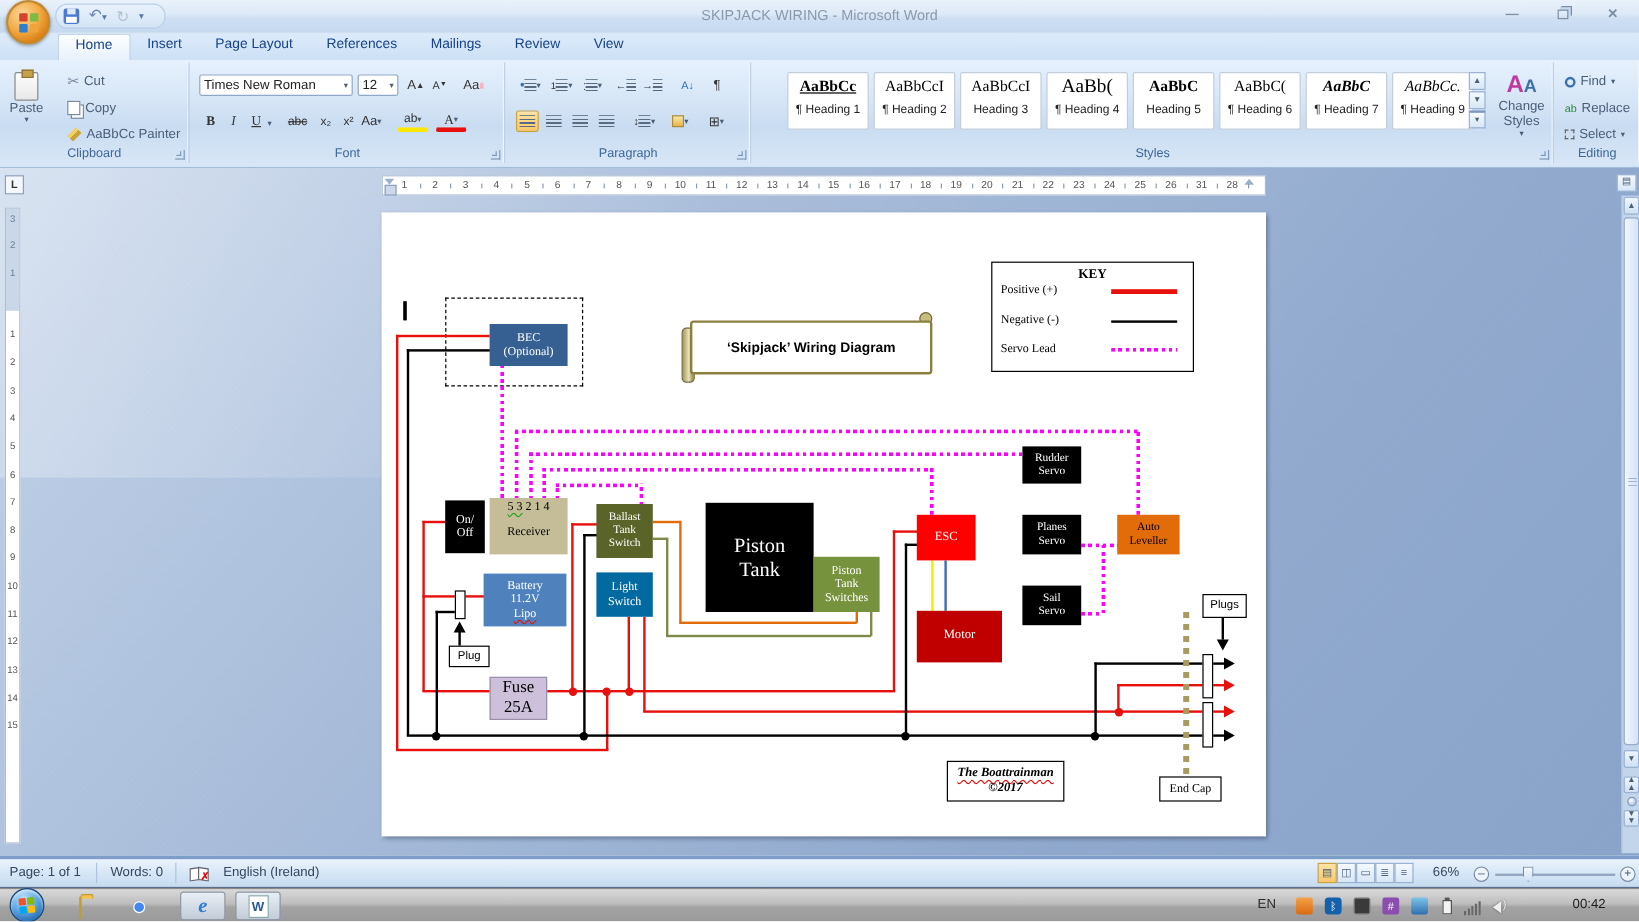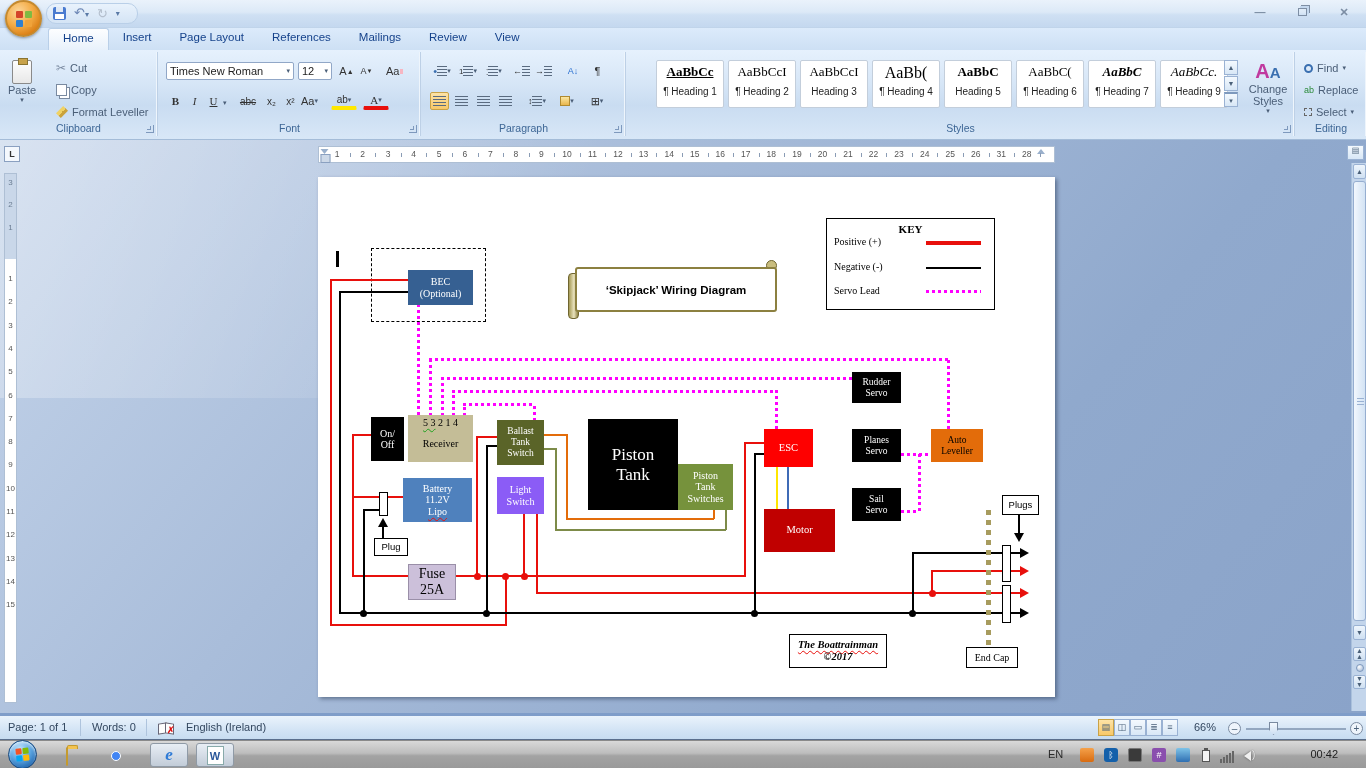--- a/index.html
+++ b/index.html
@@ -155,20 +155,21 @@
   .v-h9 .samp { font-style:italic; }
   .gsbtn { width:14px; height:15px; background:linear-gradient(#f4f9fe,#d8e7f6); border:1px solid #9ab2d3; font-size:7px; text-align:center; line-height:14px; color:#4a6078; }
   .changeA { font-size:20px; font-weight:bold; }
 </style>
 </head>
 <body>
 
 <div id="stage">
 
   <div id="titlebar">
+    <div id="title">SKIPJACK WIRING - Microsoft Word</div>
     <div class="winbtns">
       <span class="wbtn">—</span>
       <span class="wbtn"><span class="restore-glyph"></span></span>
       <span class="wbtn">✕</span>
     </div>
   </div>
   <div id="orb">
     <div class="grid">
       <i style="background:#d4442a"></i>
         <i style="background:#7fba42"></i>
@@ -206,21 +207,21 @@
       <div class="rsmall" style="position:absolute;left:52px;top:6px;">
         <span class="scissors">✂</span>
           <span>Cut</span>
         </div>
       <div class="rsmall" style="position:absolute;left:52px;top:28px;">
         <span class="copyic"></span>
           <span>Copy</span>
         </div>
       <div class="rsmall" style="position:absolute;left:52px;top:50px;">
         <span class="brush"></span>
-          <span>Format Leveller</span>
+          <span>AaBbCc Painter</span>
         </div>
       <div class="glabel">Clipboard</div>
       <span class="launcher"></span>
     </div>
 
     <div class="rgroup" style="left:159px;width:262px;">
       <div class="combo" style="position:absolute;left:7px;top:10px;width:128px;">
         <span>Times New Roman</span>
           <span class="caret">▾</span>
         </div>
@@ -556,21 +557,21 @@
 Tank
 Switch</div>
 
       <div class="dbox" style="left:270px;top:242px;width:90px;height:91px;background:#000;color:#fff;font-size:17px;z-index:3;">Piston
 Tank</div>
 
       <div class="dbox" style="left:360px;top:287px;width:55px;height:46px;background:#76923C;color:#fff;font-size:10px;z-index:3;">Piston
 Tank
 Switches</div>
 
-      <div class="dbox" style="left:179px;top:300px;width:47px;height:37px;background:#8b5cf6;color:#fff;font-size:10px;z-index:3;">Light
+      <div class="dbox" style="left:179px;top:300px;width:47px;height:37px;background:#0369a1;color:#fff;font-size:10px;z-index:3;">Light
 Switch</div>
 
       <div class="dbox" style="left:85px;top:301px;width:69px;height:44px;background:#4F81BD;color:#fff;font-size:10px;flex-direction:column;z-index:3;">
         <span>Battery</span><span>11.2V</span>
         <span class="sp-red">Lipo</span>
       </div>
 
       <div class="dbox" style="left:446px;top:252px;width:49px;height:38px;background:#FE0000;color:#fff;font-size:10.5px;z-index:3;">ESC</div>
       <div class="dbox" style="left:446px;top:332px;width:71px;height:43px;background:#C00000;color:#fff;font-size:10.5px;z-index:3;">Motor</div>
 

